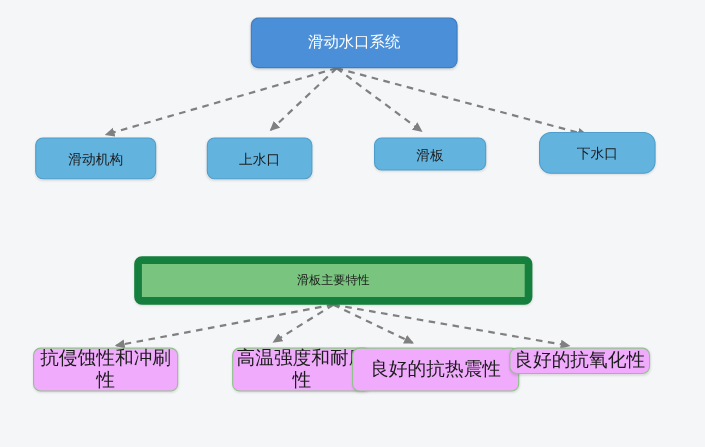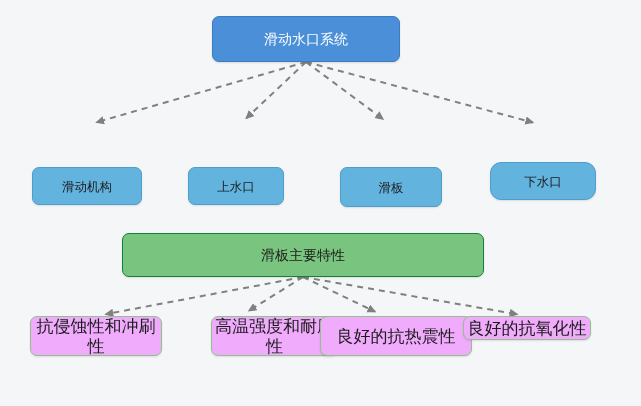--- a/index.html
+++ b/index.html
@@ -37,36 +37,36 @@
     line-height: 1.2;
     z-index: 2;
   }
   
   .node-root-blue {
     background: #4a8fd8;
     border: 1px solid #3d7cc0;
     color: #ffffff;
     font-size: 14px;
     box-shadow: 0 1px 2px rgba(0,0,0,0.12);
+    margin-left: 16px;
   }
   
   .node-child-blue {
     background: #63b3df;
     border: 1px solid #4f9dcb;
     color: #1b1b1b;
     font-size: 12.5px;
     box-shadow: 0 1px 2px rgba(0,0,0,0.10);
-    margin-top: 42px;
   }
   
   .node-root-green {
     background: #79c47e;
-    border: 1px solid #15803d;
+    border: 7px solid #15803d;
     color: #1b1b1b;
-    font-size: 14px;
+    font-size: 11px;
     box-shadow: 0 1px 2px rgba(0,0,0,0.10);
     text-align: right;
   }
   
   .node-child-green {
     background: #f0abfc;
     border: 1px solid #8fc389;
     color: #1b1b1b;
     font-size: 17px;
     box-shadow: 0 1px 2px rgba(0,0,0,0.10);
@@ -92,21 +92,21 @@
         <path d="M303,277 L248.9837937865804,310.70611267717385" marker-end="url(#arrow)"></path>
         <path d="M303,277 L374.989983302409,311.661843812271" marker-end="url(#arrow)"></path>
         <path d="M303,277 L517.1482054246294,314.28473219446676" marker-end="url(#arrow)"></path>
       </g>
   </svg>
 
   <div id="node-layer">
       <div class="node node-root-blue" style="left: 212px; top: 16px; width: 188px; height: 46px;">滑动水口系统</div>
       <div class="node node-child-blue" style="left: 32px; top: 125px; width: 110px; height: 38px;">滑动机构</div>
       <div class="node node-child-blue" style="left: 188px; top: 125px; width: 96px; height: 38px;">上水口</div>
-      <div class="node node-child-blue" style="left: 340px; top: 125px; width: 102px; height: 40px;">滑板</div>
+      <div class="node node-child-blue" style="left: 340px; top: 125px; width: 102px; height: 30px;">滑板</div>
       <div class="node node-child-blue" style="left: 490px; top: 120px; width: 106px; height: 38px; border-radius: 11px;">下水口</div>
       <div class="node node-root-green" style="left: 122px; top: 233px; width: 362px; height: 44px;">滑板主要特性</div>
       <div class="node node-child-green" style="left: 30px; top: 316px; width: 132px; height: 40px;">抗侵蚀性和冲刷性</div>
       <div class="node node-child-green" style="left: 177px; top: 316px; width: 127px; height: 40px; margin-left: 34px;">高温强度和耐磨性</div>
       <div class="node node-child-green" style="left: 320px; top: 316px; width: 152px; height: 40px;">良好的抗热震性</div>
       <div class="node node-child-green" style="left: 463px; top: 316px; width: 128px; height: 24px;">良好的抗氧化性</div>
     </div>
 
 </div>
 

